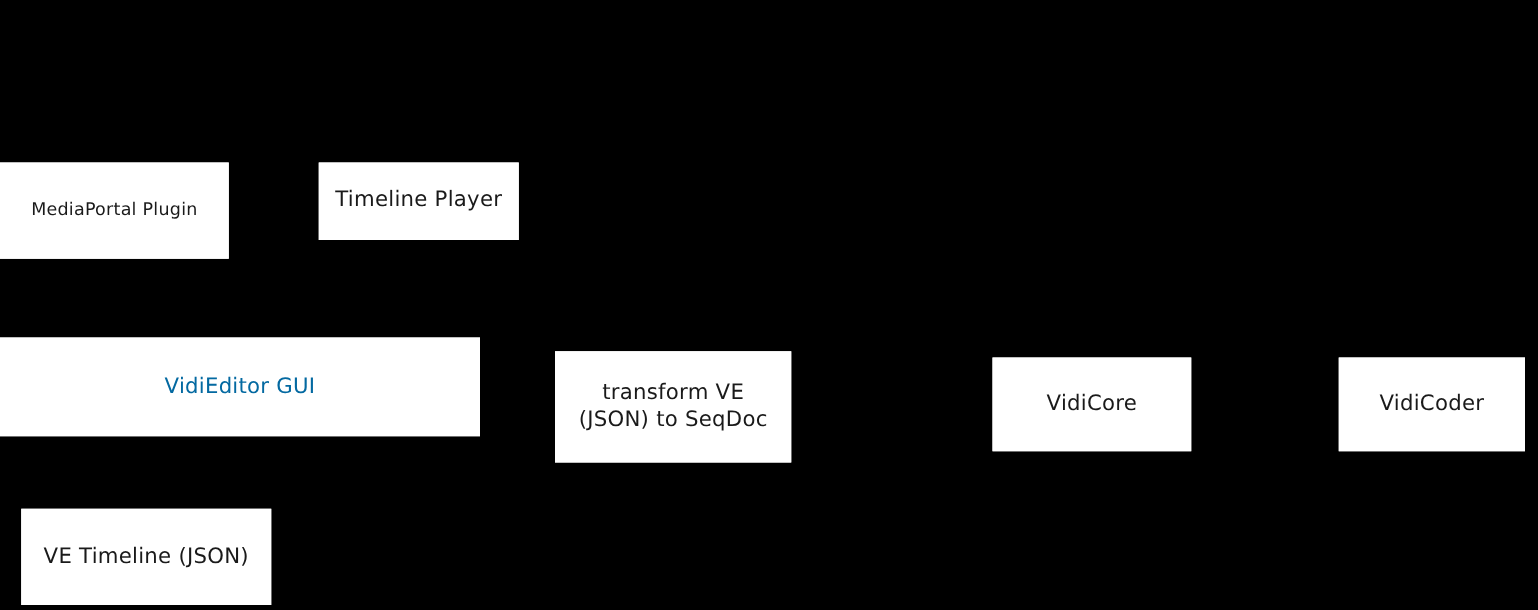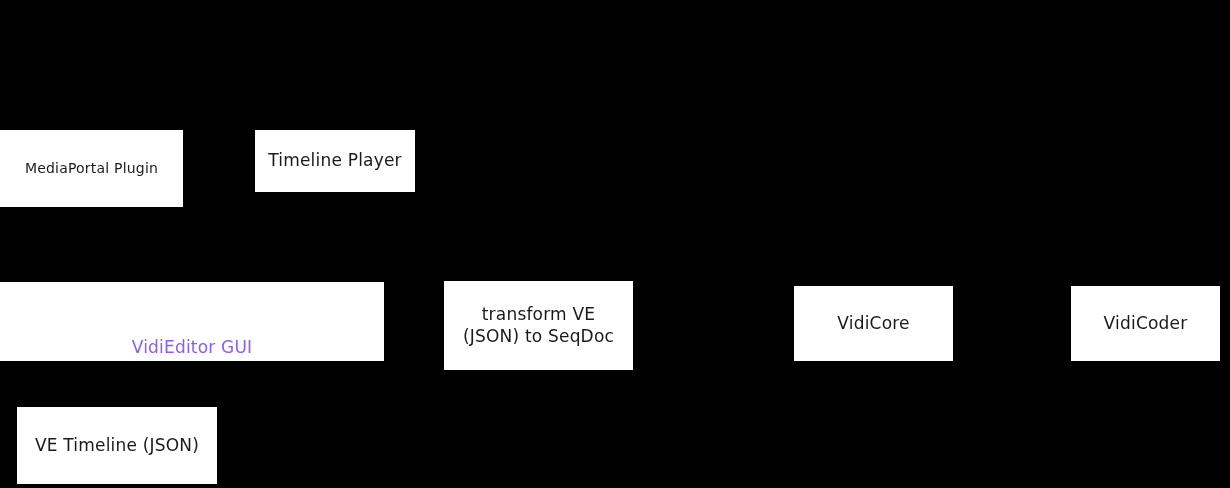--- a/index.html
+++ b/index.html
@@ -38,19 +38,19 @@
     width: 100%;
     white-space: pre-line;
   }
 </style>
 </head>
 <body>
 
 <div id="canvas" style="width: 1230px; height: 488px; background: rgb(0, 0, 0);">
     <div class="node" style="left: 0px; top: 130px; width: 183px; height: 77px; background: rgb(255, 255, 255); color: rgb(26, 26, 26); font-size: 14px;"><span class="node-label">MediaPortal Plugin</span></div>
     <div class="node" style="left: 223px; top: 130px; width: 160px; height: 62px; background: rgb(255, 255, 255); color: rgb(26, 26, 26); font-size: 17px; margin-left: 32px;"><span class="node-label">Timeline Player</span></div>
-    <div class="node" style="left: 0px; top: 282px; width: 384px; height: 79px; background: rgb(255, 255, 255); color: #8b5cf6; font-size: 17px; align-items: flex-end;"><span class="node-label">VidiEditor GUI</span></div>
+    <div class="node" style="left: 0px; top: 270px; width: 384px; height: 79px; background: rgb(255, 255, 255); color: #0369a1; font-size: 17px;"><span class="node-label">VidiEditor GUI</span></div>
     <div class="node" style="left: 794px; top: 286px; width: 159px; height: 75px; background: rgb(255, 255, 255); color: rgb(26, 26, 26); font-size: 17px;"><span class="node-label">VidiCore</span></div>
     <div class="node" style="left: 444px; top: 281px; width: 189px; height: 89px; background: rgb(255, 255, 255); color: rgb(26, 26, 26); font-size: 17px;"><span class="node-label">transform VE
 (JSON) to SeqDoc</span></div>
     <div class="node" style="left: 1071px; top: 286px; width: 149px; height: 75px; background: rgb(255, 255, 255); color: rgb(26, 26, 26); font-size: 17px;"><span class="node-label">VidiCoder</span></div>
     <div class="node" style="left: 0px; top: 407px; width: 200px; height: 77px; background: rgb(255, 255, 255); color: rgb(26, 26, 26); font-size: 17px; margin-left: 17px;"><span class="node-label">VE Timeline (JSON)</span></div>
   </div>
 
 </body></html>

